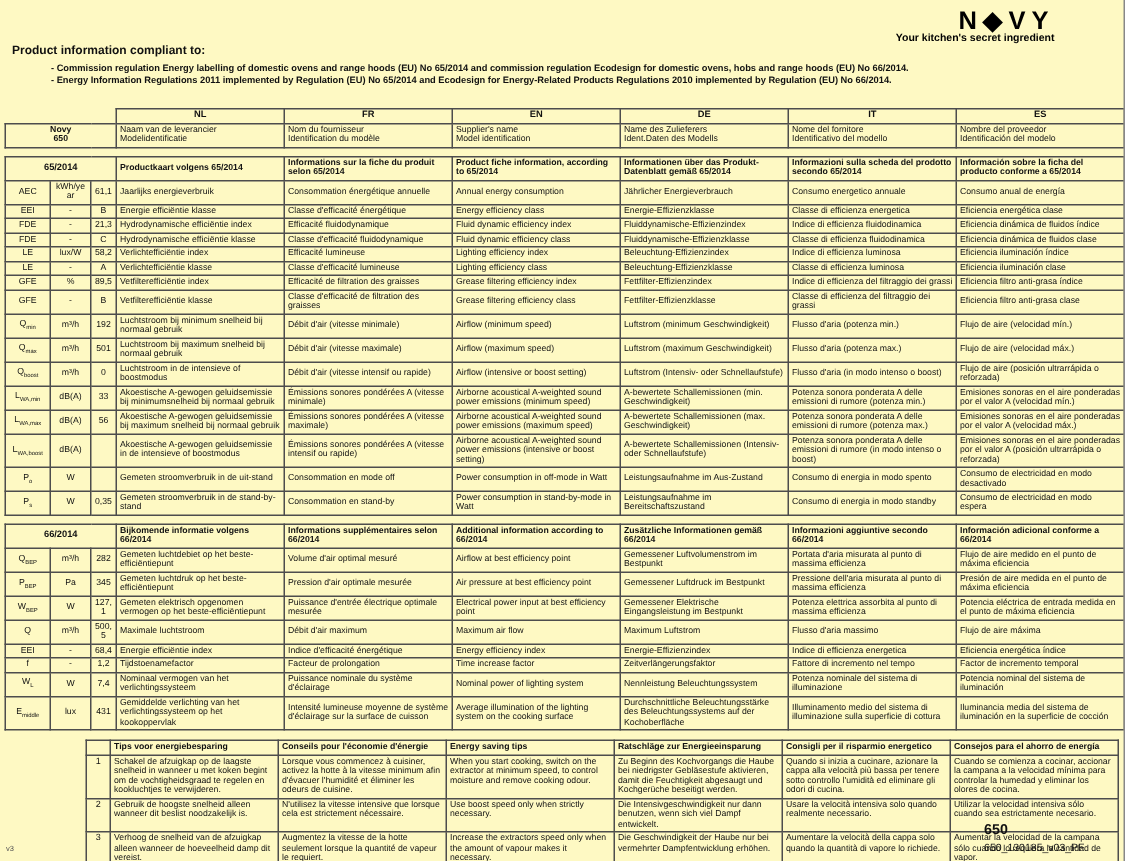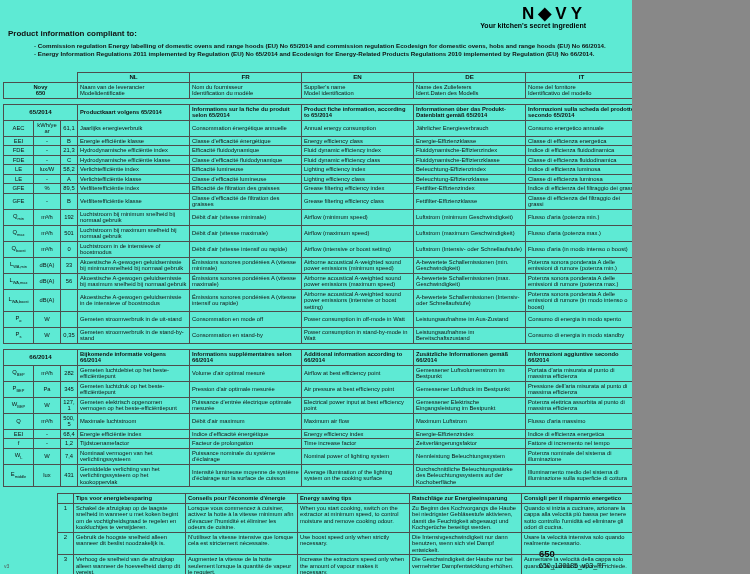--- a/index.html
+++ b/index.html
@@ -1,16 +1,16 @@
 <!DOCTYPE html>
 <html><head>
 <meta charset="utf-8">
 <style>
   html,body{margin:0;padding:0;background:#888;}
-  .page{position:relative;width:632px;height:574px;background:#5eead4;overflow:hidden;
+  .page{position:relative;width:749px;height:574px;background:#fef9c3;overflow:hidden;
         font-family:"Liberation Sans",sans-serif;color:#111;}
   .logo{position:absolute;top:3px;right:46px;font-size:17px;font-weight:bold;letter-spacing:4px;color:#000;}
   .tagline{position:absolute;top:22px;right:46px;font-size:7px;font-weight:bold;color:#000;}
   .title{position:absolute;top:29px;left:8px;font-size:8px;font-weight:bold;}
   .bullets{position:absolute;top:42px;left:34px;font-size:6.2px;font-weight:bold;line-height:1.3;white-space:nowrap;}
   .content{position:absolute;top:72px;left:3px;width:747px;}
   table{border-collapse:collapse;table-layout:fixed;width:746px;font-size:5.8px;line-height:1.12;}
   td{border:1px solid #4d4d4d;padding:1px 2px;vertical-align:middle;overflow:hidden;word-wrap:break-word;}
   td.nob{border:none;}
   .hd{font-weight:bold;}

